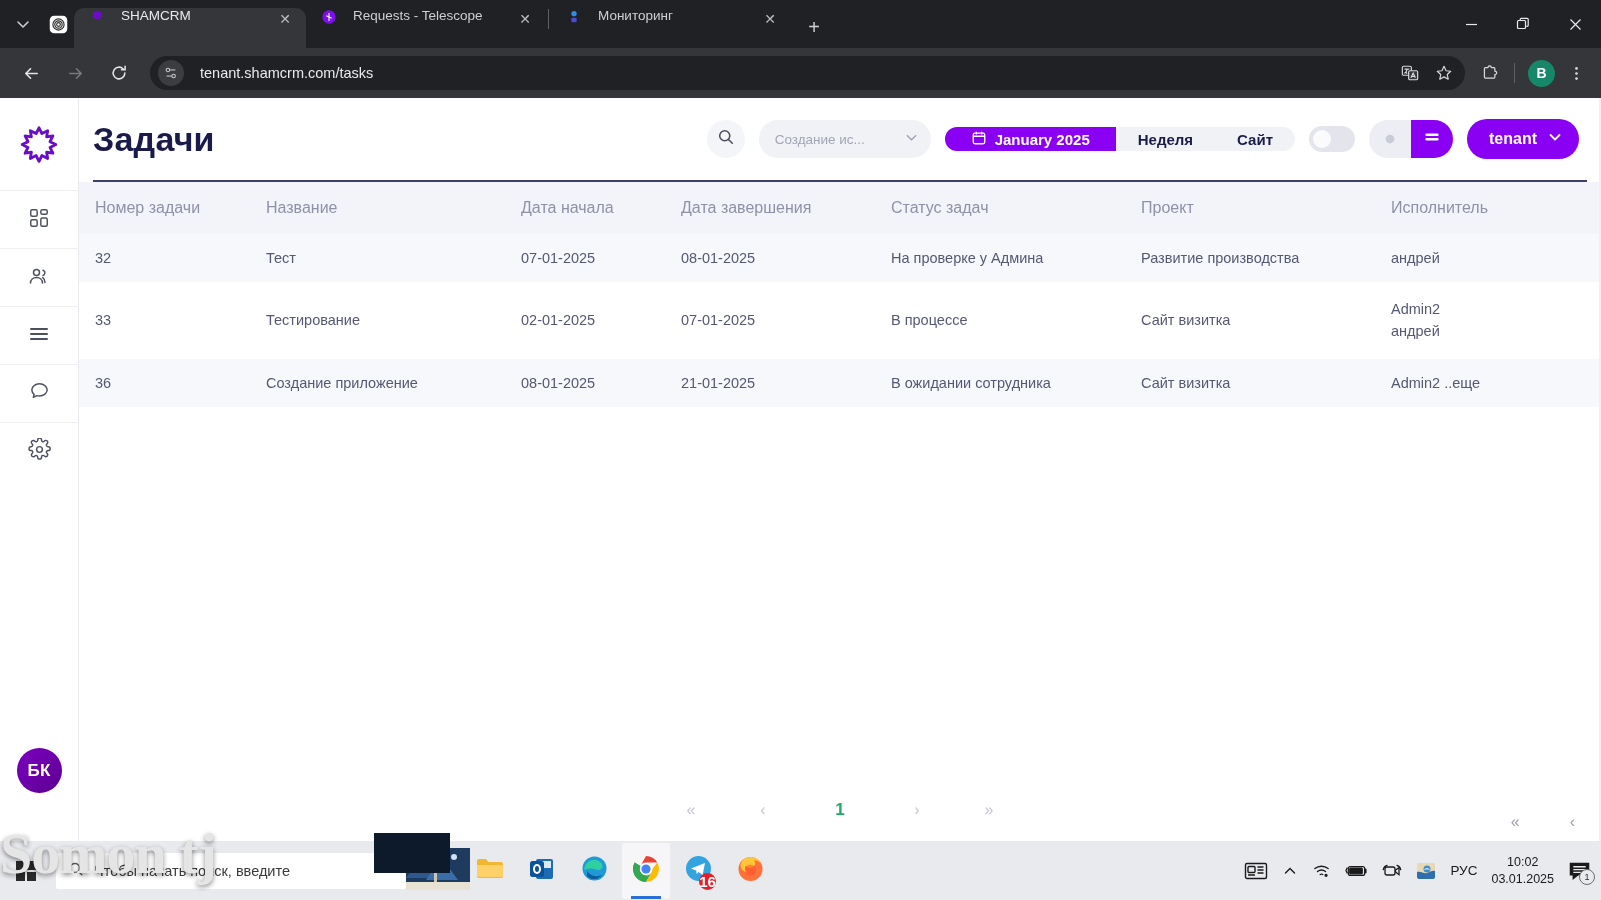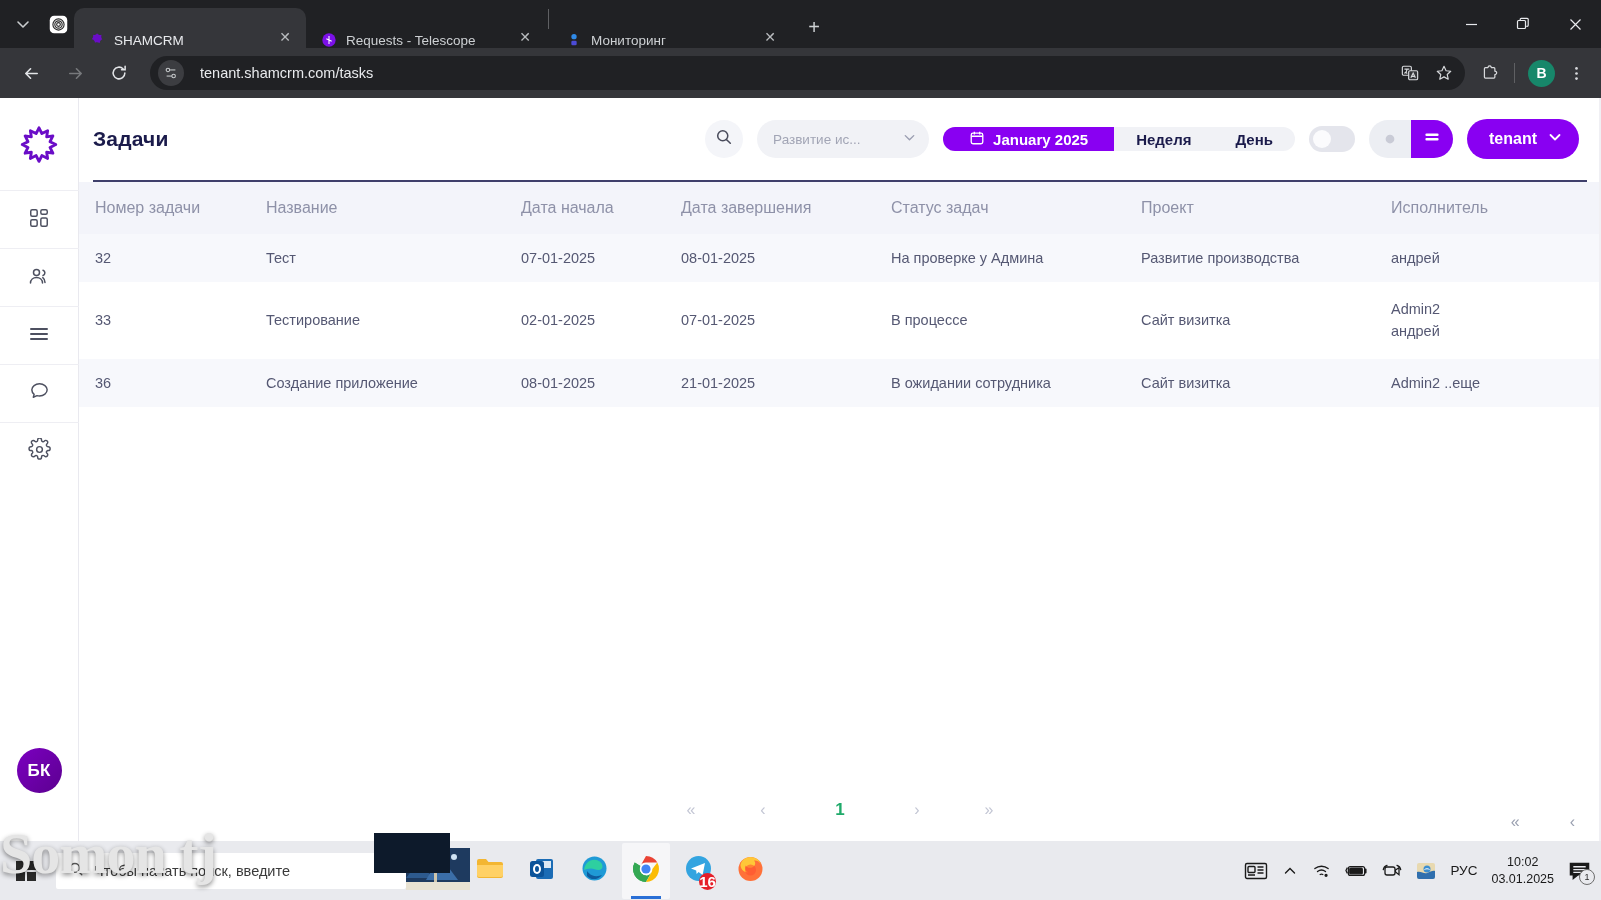--- a/index.html
+++ b/index.html
@@ -26,22 +26,22 @@
     display: flex; align-items: center; justify-content: center;
     color: #c9ccce;
   }
   .profile-pill {
     width: 32px; height: 30px; border-radius: 6px;
     display: flex; align-items: center; justify-content: center;
   }
 
   .tabs { display: flex; align-items: flex-end; height: 48px; }
   .tab {
-    height: 40px; display: flex; align-items: flex-end;
-    gap: 9px; padding: 0 10px 0 14px;
+    height: 40px; display: flex; align-items: flex-start;
+    gap: 16px; padding: 0 10px 0 14px;
     border-radius: 10px 10px 0 0;
     min-width: 150px; max-width: 240px;
     position: relative;
   }
   .tab.active { background: #35363a; width: 232px; }
   .tab.inactive { width: 272px; }
   .tab-favicon { width: 17px; height: 17px; flex: 0 0 17px; display:flex; align-items:center; justify-content:center; }
   .tab-title {
     flex: 1 1 auto; color: #e8eaed; font-size: 13.5px;
     white-space: nowrap; overflow: hidden; text-overflow: ellipsis;
@@ -129,21 +129,21 @@
   }
 
   
   .main { position: absolute; left: 79px; top: 0; width: 1522px; height: 743px; background: #fff; }
 
   .page-head {
     display: flex; align-items: center;
     padding: 0 22px 0 14px; height: 82px;
   }
   .page-title {
-    font-size: 21px; font-weight: bold; color: #1b1b4b; letter-spacing: .2px;
+    font-size: 34px; font-weight: bold; color: #1b1b4b; letter-spacing: .2px;
   }
   .head-ctrls { margin-left: auto; display: flex; align-items: center; gap: 14px; }
 
   .search-btn {
     width: 38px; height: 38px; border-radius: 50%;
     background: #f4f5f9; color: #4a4c5c;
     display: flex; align-items: center; justify-content: center;
   }
   .select-box {
     width: 172px; height: 38px; border-radius: 19px;
@@ -482,40 +482,40 @@
             <div class="search-btn">
               <span>
                 <svg width="18" height="18" viewBox="0 0 20 20" fill="none" stroke="currentColor" stroke-width="1.7" stroke-linecap="round">
                     <circle cx="8.6" cy="8.6" r="5.6"></circle>
                     <path d="M13 13l4 4"></path>
                   </svg>
               </span>
             </div>
 
             <div class="select-box">
-              <span class="sv">Развитие ис...</span>
+              <span class="sv">Создание ис...</span>
               <span>
                 <svg width="15" height="15" viewBox="0 0 16 16" fill="none" stroke="#9a9db0" stroke-width="1.5" stroke-linecap="round" stroke-linejoin="round">
                     <path d="M3.5 6l4.5 4.5L12.5 6"></path>
                   </svg>
               </span>
             </div>
 
             <div class="seg-group">
               <div class="seg active">
                 <span>
                   <svg width="16" height="16" viewBox="0 0 18 18" fill="none" stroke="#fff" stroke-width="1.5" stroke-linejoin="round">
                     <rect x="2.5" y="3.5" width="13" height="12" rx="2"></rect>
                       <path d="M2.5 7h13M6 2v3M12 2v3"></path>
                   </svg>
                 </span>
                 <span>January 2025</span>
               </div>
               <div class="seg">Неделя</div>
-              <div class="seg">День</div>
+              <div class="seg">Сайт</div>
             </div>
 
             <div class="toggle-sw">
               <span class="knob"></span>
             </div>
 
             <div class="view-group">
               <div class="view-btn">
                 <svg width="14" height="14" viewBox="0 0 16 16" fill="currentColor">
                     <circle cx="8" cy="8" r="5"></circle>

